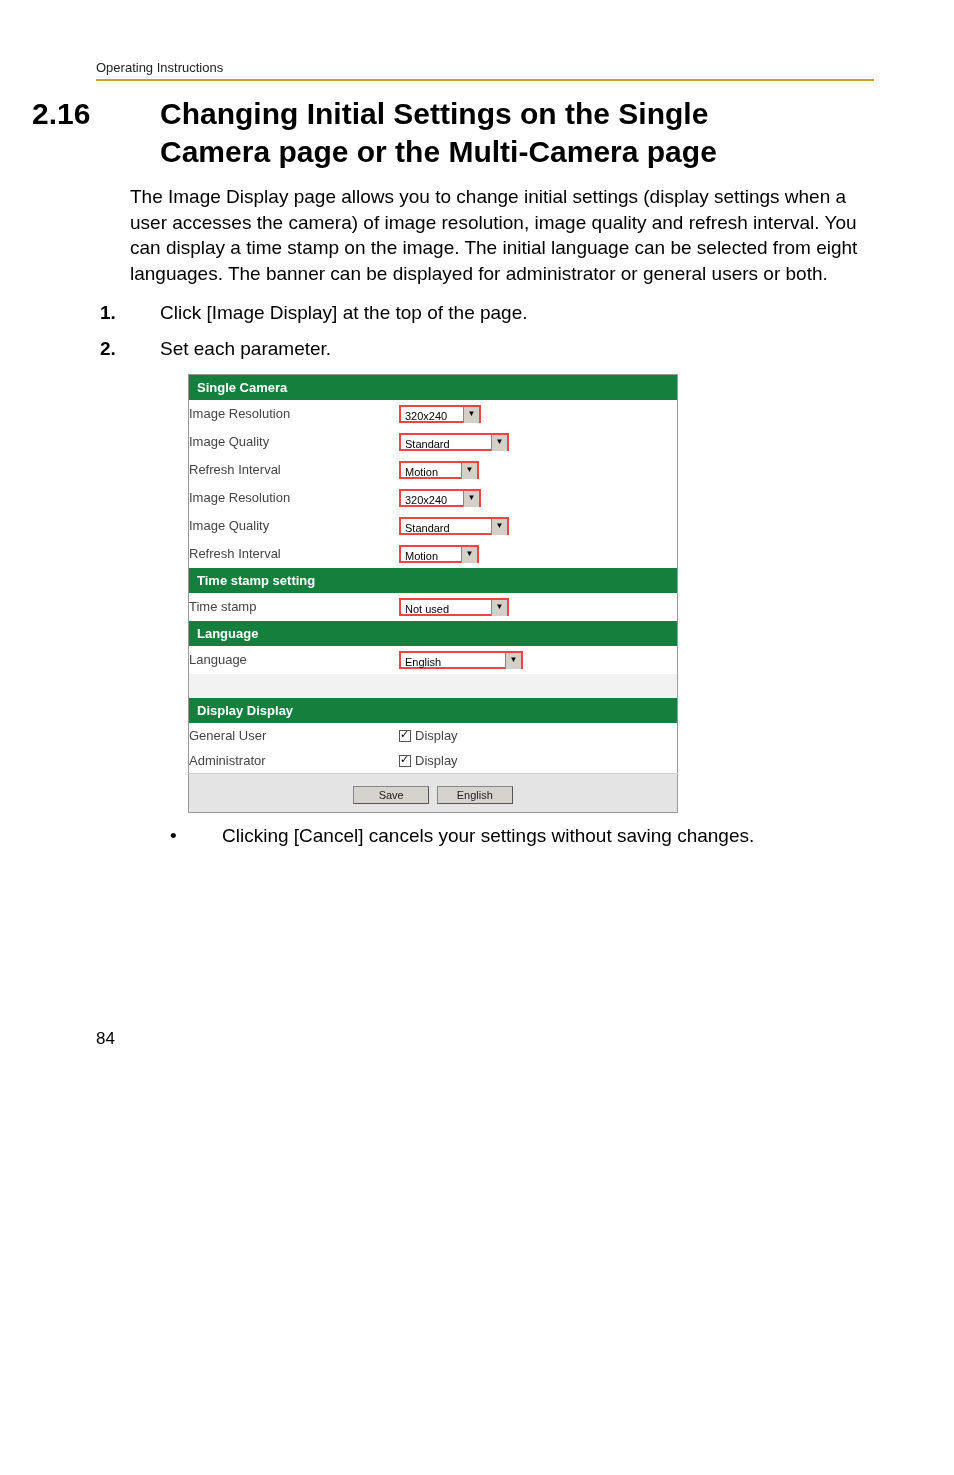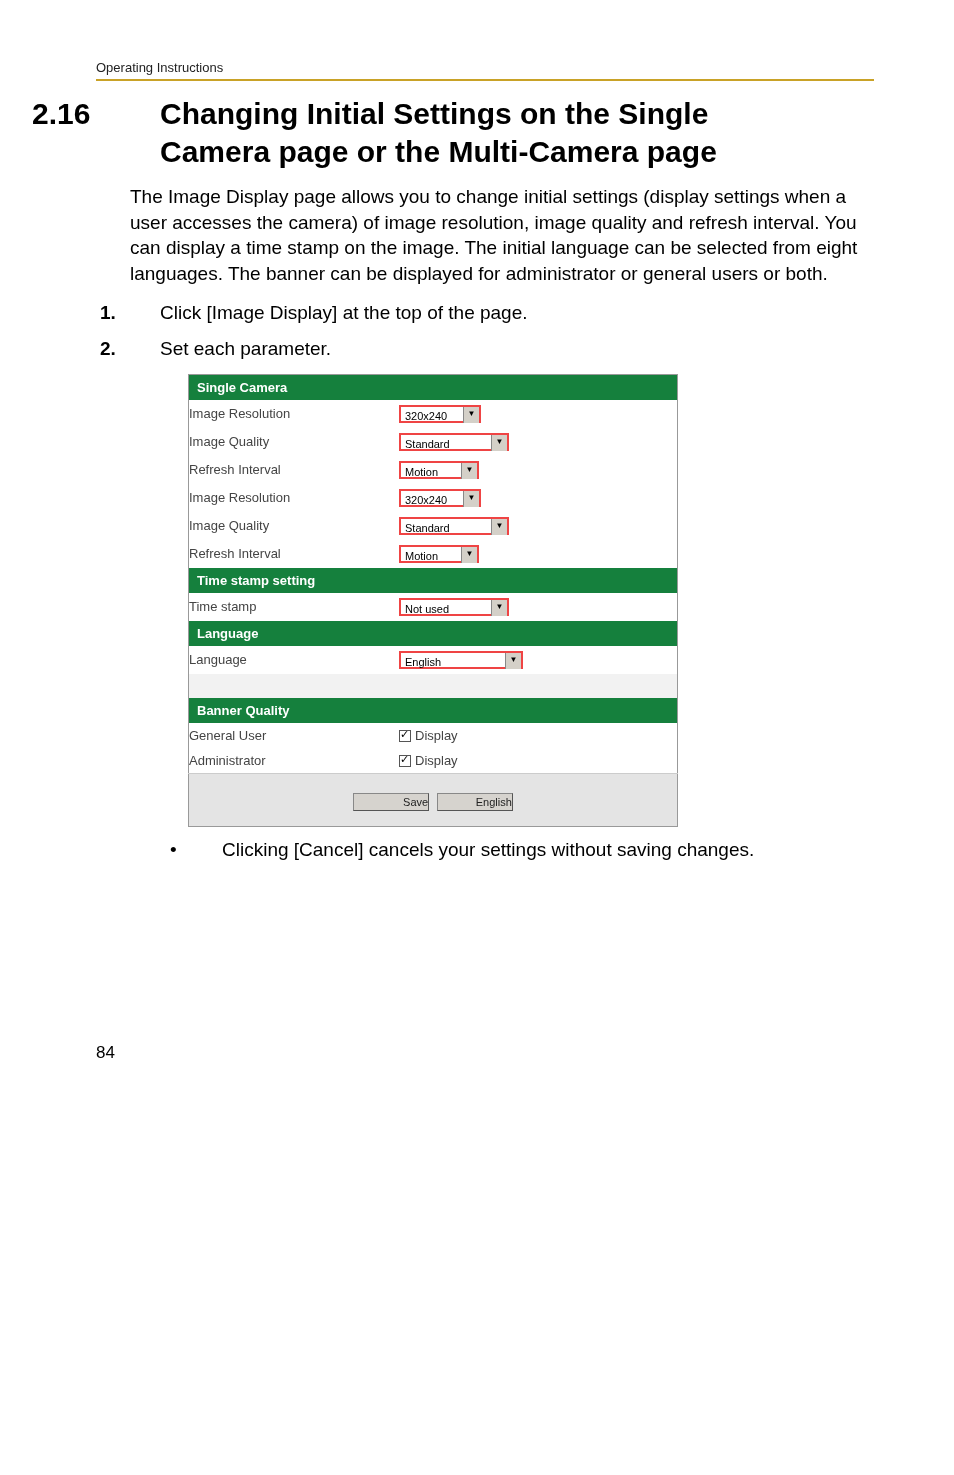--- a/index.html
+++ b/index.html
@@ -142,22 +142,22 @@
   }
   .ss-btn {
     display: inline-block;
     background: #d6d3ce;
     border: 1px solid #888;
     border-right-color: #555;
     border-bottom-color: #555;
     font-size: 11px;
     padding: 2px 0;
     width: 74px;
-    text-align: right;
-    margin: 7px 2px;
+    text-align: center;
+    margin: 0 2px;
     color: #222;
   }
   .spacer-row td {
     background: #f2f2f2;
     height: 22px;
   }
   .divider-row td {
     background: #e4e4e4;
     height: 4px;
     padding:0;
@@ -295,21 +295,21 @@
             <span class="arrow">▼</span>
           </span>
         </td>
       </tr>
 
       <tr class="spacer-row">
             <td colspan="2"></td>
           </tr>
 
       <tr class="hdr">
-            <td colspan="2">Banner Quality</td>
+            <td colspan="2">Display Display</td>
           </tr>
       <tr class="row">
         <td class="label">General User</td>
         <td>
           <span class="chk"></span><span>Display</span>
         </td>
       </tr>
       <tr class="row">
         <td class="label">Administrator</td>
         <td>

